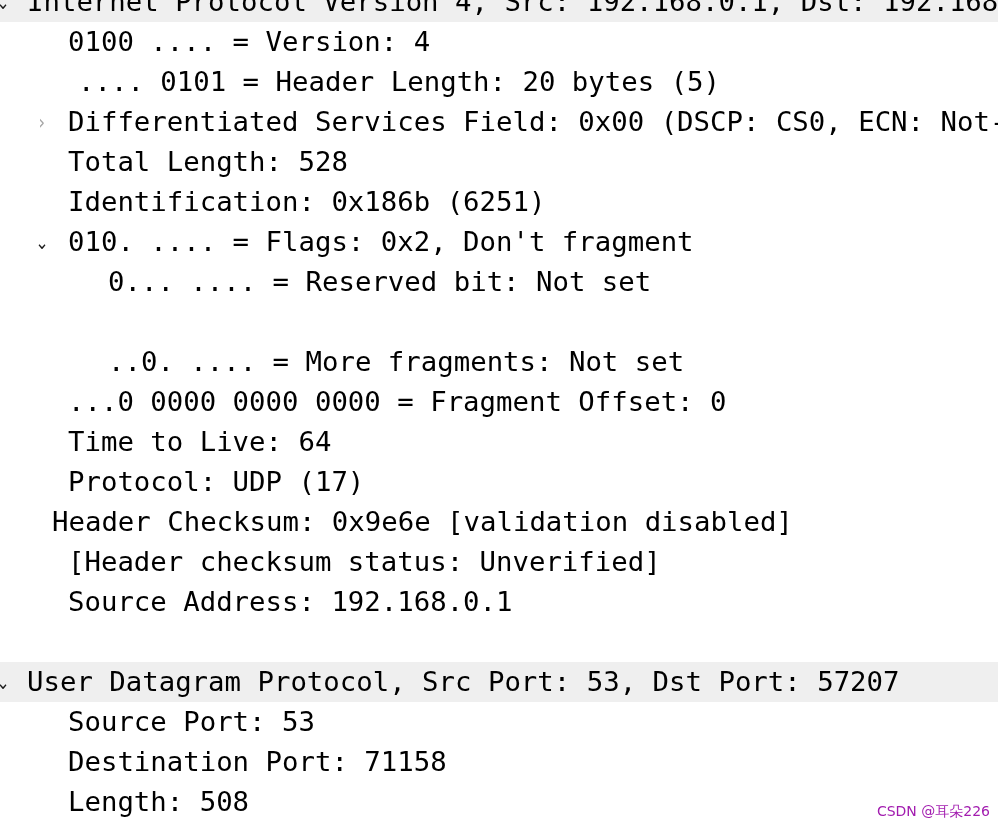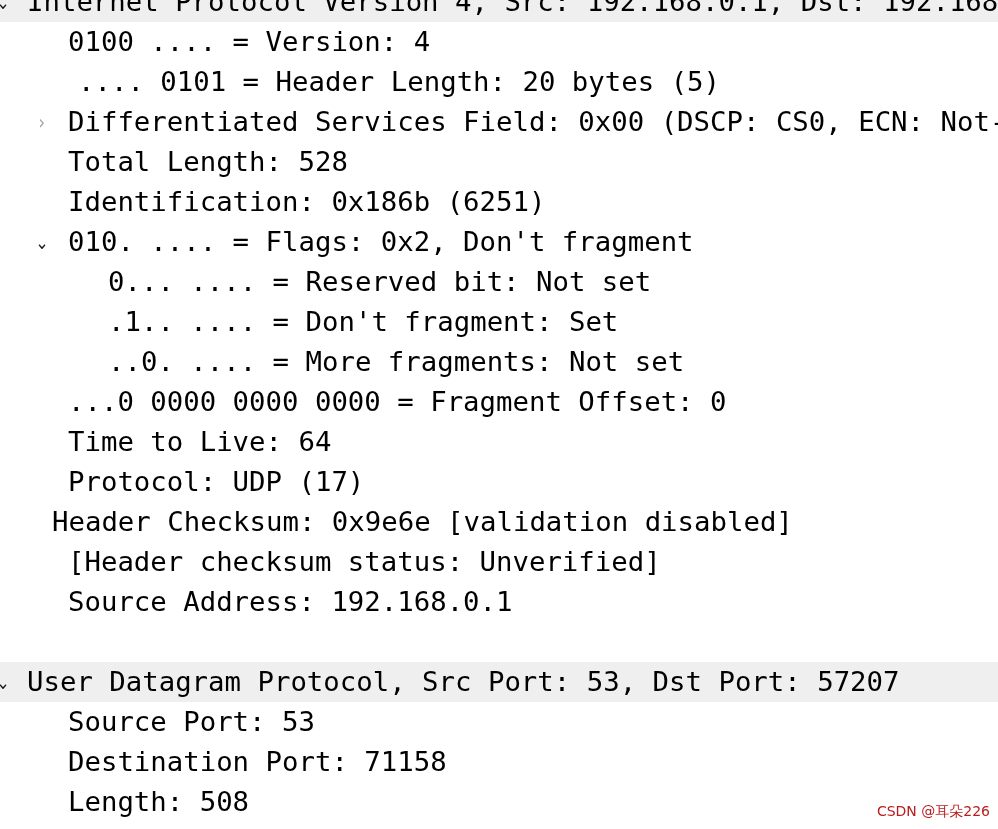--- a/index.html
+++ b/index.html
@@ -76,21 +76,21 @@
     white-space: pre;
     letter-spacing: 0px;
   }
 
   #watermark {
     position: absolute;
     right: 8px;
     bottom: 8px;
     font-family: "DejaVu Sans", sans-serif;
     font-size: 14px;
-    color: #b91c1c;
+    color: #a21caf;
     white-space: nowrap;
     user-select: none;
   }
 </style>
 </head>
 <body>
 
 <div id="packet-tree">
     <div class="tree-row selected" style="top: -18px;">
       <span class="twisty expanded" style="left: -7px;"><span class="glyph">⌄</span></span>
@@ -111,23 +111,20 @@
     </div>
     <div class="tree-row" style="top: 182px;">
       <span class="row-text" style="left: 68px;">Identification: 0x186b (6251)</span>
     </div>
     <div class="tree-row" style="top: 222px;">
       <span class="twisty expanded" style="left: 32px;"><span class="glyph">⌄</span></span>
       <span class="row-text" style="left: 68px;">010. .... = Flags: 0x2, Don't fragment</span>
     </div>
     <div class="tree-row" style="top: 262px;">
       <span class="row-text" style="left: 108px;">0... .... = Reserved bit: Not set</span>
-    </div>
-    <div class="tree-row" style="top: 302px;">
-      <span class="row-text" style="left: 108px;">.1.. .... = Don't fragment: Set</span>
     </div>
     <div class="tree-row" style="top: 342px;">
       <span class="row-text" style="left: 108px;">..0. .... = More fragments: Not set</span>
     </div>
     <div class="tree-row" style="top: 382px;">
       <span class="row-text" style="left: 68px;">...0 0000 0000 0000 = Fragment Offset: 0</span>
     </div>
     <div class="tree-row" style="top: 422px;">
       <span class="row-text" style="left: 68px;">Time to Live: 64</span>
     </div>

